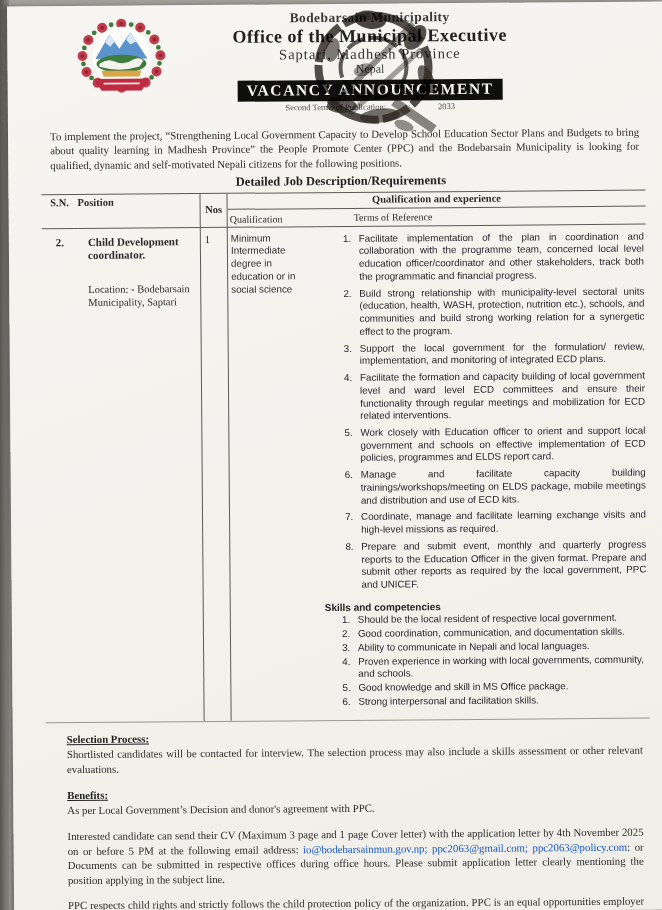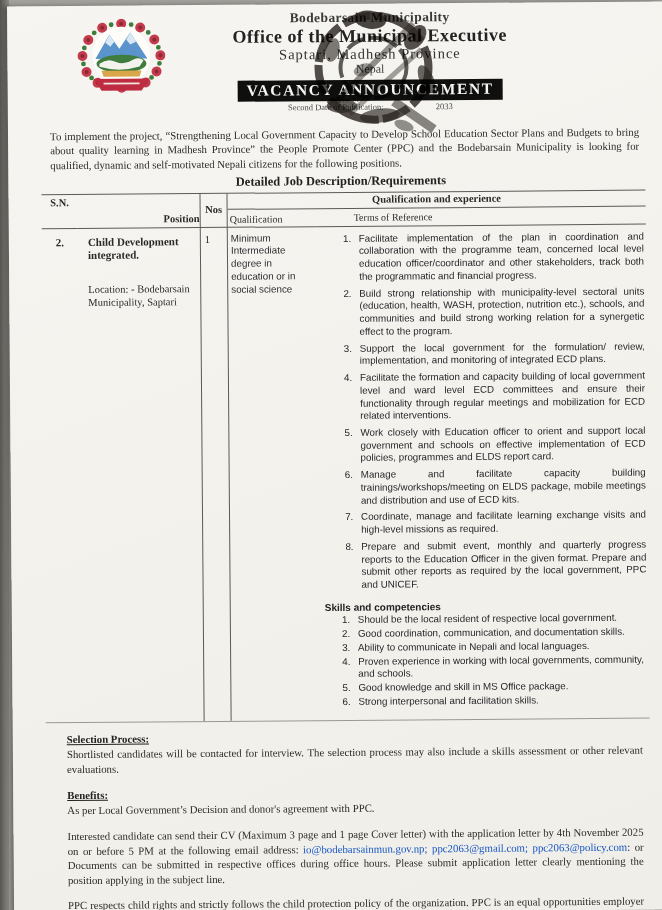--- a/index.html
+++ b/index.html
@@ -30,21 +30,21 @@
   .doctitle{text-align:center;font-weight:bold;font-size:12.5px;margin-top:3px;color:#222;}
 
   
   .tbl{margin:3px 0 0 3px;width:604px;display:grid;
     grid-template-columns:36px 122px 28px 88px 1fr;
     grid-template-rows:16px 17px auto;
     border-top:1px solid #5b5a56;border-bottom:1px solid #9a9892;font-size:10.5px;}
   .cell{box-sizing:border-box;}
   .th{font-weight:bold;}
   .c-sn{grid-column:1;grid-row:1/3;text-align:center;padding-top:2px;}
-  .c-pos{grid-column:2;grid-row:1/3;text-align:right;padding-top:19px;}
+  .c-pos{grid-column:2;grid-row:1/3;text-align:left;padding-top:2px;}
   .c-nos{grid-column:3;grid-row:1/3;text-align:center;padding-top:10px;
     border-left:1px solid #5b5a56;border-right:1px solid #5b5a56;}
   .c-qe{grid-column:4/6;grid-row:1;text-align:center;border-bottom:1px solid #5b5a56;padding-top:1px;}
   .c-q2{grid-column:4;grid-row:2;font-weight:normal;font-size:10px;padding:4px 0 0 2px;}
   .c-t2{grid-column:5;grid-row:2;font-weight:normal;font-size:10px;padding:3px 0 0 38px;}
   .b-sn{grid-column:1;grid-row:3;border-top:1px solid #5b5a56;text-align:center;
     padding-top:7px;font-weight:bold;font-size:11px;}
   .b-pos{grid-column:2;grid-row:3;border-top:1px solid #5b5a56;padding:7px 4px 0 10px;}
   .b-nos{grid-column:3;grid-row:3;border-top:1px solid #5b5a56;
     border-left:1px solid #5b5a56;border-right:1px solid #5b5a56;
@@ -139,21 +139,21 @@
       <div class="h-muni">Bodebarsain Municipality</div>
       <div class="h-office">Office of the Municipal Executive</div>
       <div class="h-loc">Saptari, Madhesh Province</div>
       <div class="h-country">Nepal</div>
     </div>
 
     <div class="vacancy-wrap">
       <span class="vacancy-box">VACANCY ANNOUNCEMENT</span>
     </div>
     <div class="dateline">
-      <span>Second Date of Publication:</span><span class="gap"></span><span>2033</span>
+      <span>Second Terms of Publication:</span><span class="gap"></span><span>2033</span>
     </div>
 
     <svg class="stamp" viewBox="0 0 190 136">
       <g stroke="#1b1510" fill="none">
         <ellipse cx="98" cy="62" rx="55" ry="52" stroke-width="8" opacity=".82" stroke-dasharray="42 5 28 4 55 7 30 3"></ellipse>
         <ellipse cx="98" cy="62" rx="33" ry="30" stroke-width="4" opacity=".75" stroke-dasharray="26 5 18 6 30 4"></ellipse>
         <path d="M58,98 L138,18" stroke-width="6" opacity=".5"></path>
         <path d="M74,108 L146,44" stroke-width="5" opacity=".42"></path>
         <path d="M118,96 L158,124" stroke-width="9" opacity=".55"></path>
       </g>
@@ -178,21 +178,21 @@
     <div class="tbl">
       <div class="cell th c-sn">S.N.</div>
       <div class="cell th c-pos">Position</div>
       <div class="cell th c-nos">Nos</div>
       <div class="cell th c-qe">Qualification and experience</div>
       <div class="cell c-q2">Qualification</div>
       <div class="cell c-t2">Terms of Reference</div>
 
       <div class="cell b-sn">2.</div>
       <div class="cell b-pos">
-        <div class="pos-title">Child Development integrated.</div>
+        <div class="pos-title">Child Development coordinator.</div>
         <div class="pos-loc">Location: - Bodebarsain Municipality, Saptari</div>
       </div>
       <div class="cell b-nos">1</div>
       <div class="cell b-qual sans qual-text">Minimum Intermediate degree in education or in social science</div>
       <div class="cell b-tor">
         <ol class="tor sans">
           <li>Facilitate implementation of the plan in coordination and collaboration with the programme team, concerned local level education officer/coordinator and other stakeholders, track both the programmatic and financial progress.</li>
           <li>Build strong relationship with municipality-level sectoral units (education, health, WASH, protection, nutrition etc.), schools, and communities and build strong working relation for a synergetic effect to the program.</li>
           <li>Support the local government for the formulation/ review, implementation, and monitoring of integrated ECD plans.</li>
           <li>Facilitate the formation and capacity building of local government level and ward level ECD committees and ensure their functionality through regular meetings and mobilization for ECD related interventions.</li>

